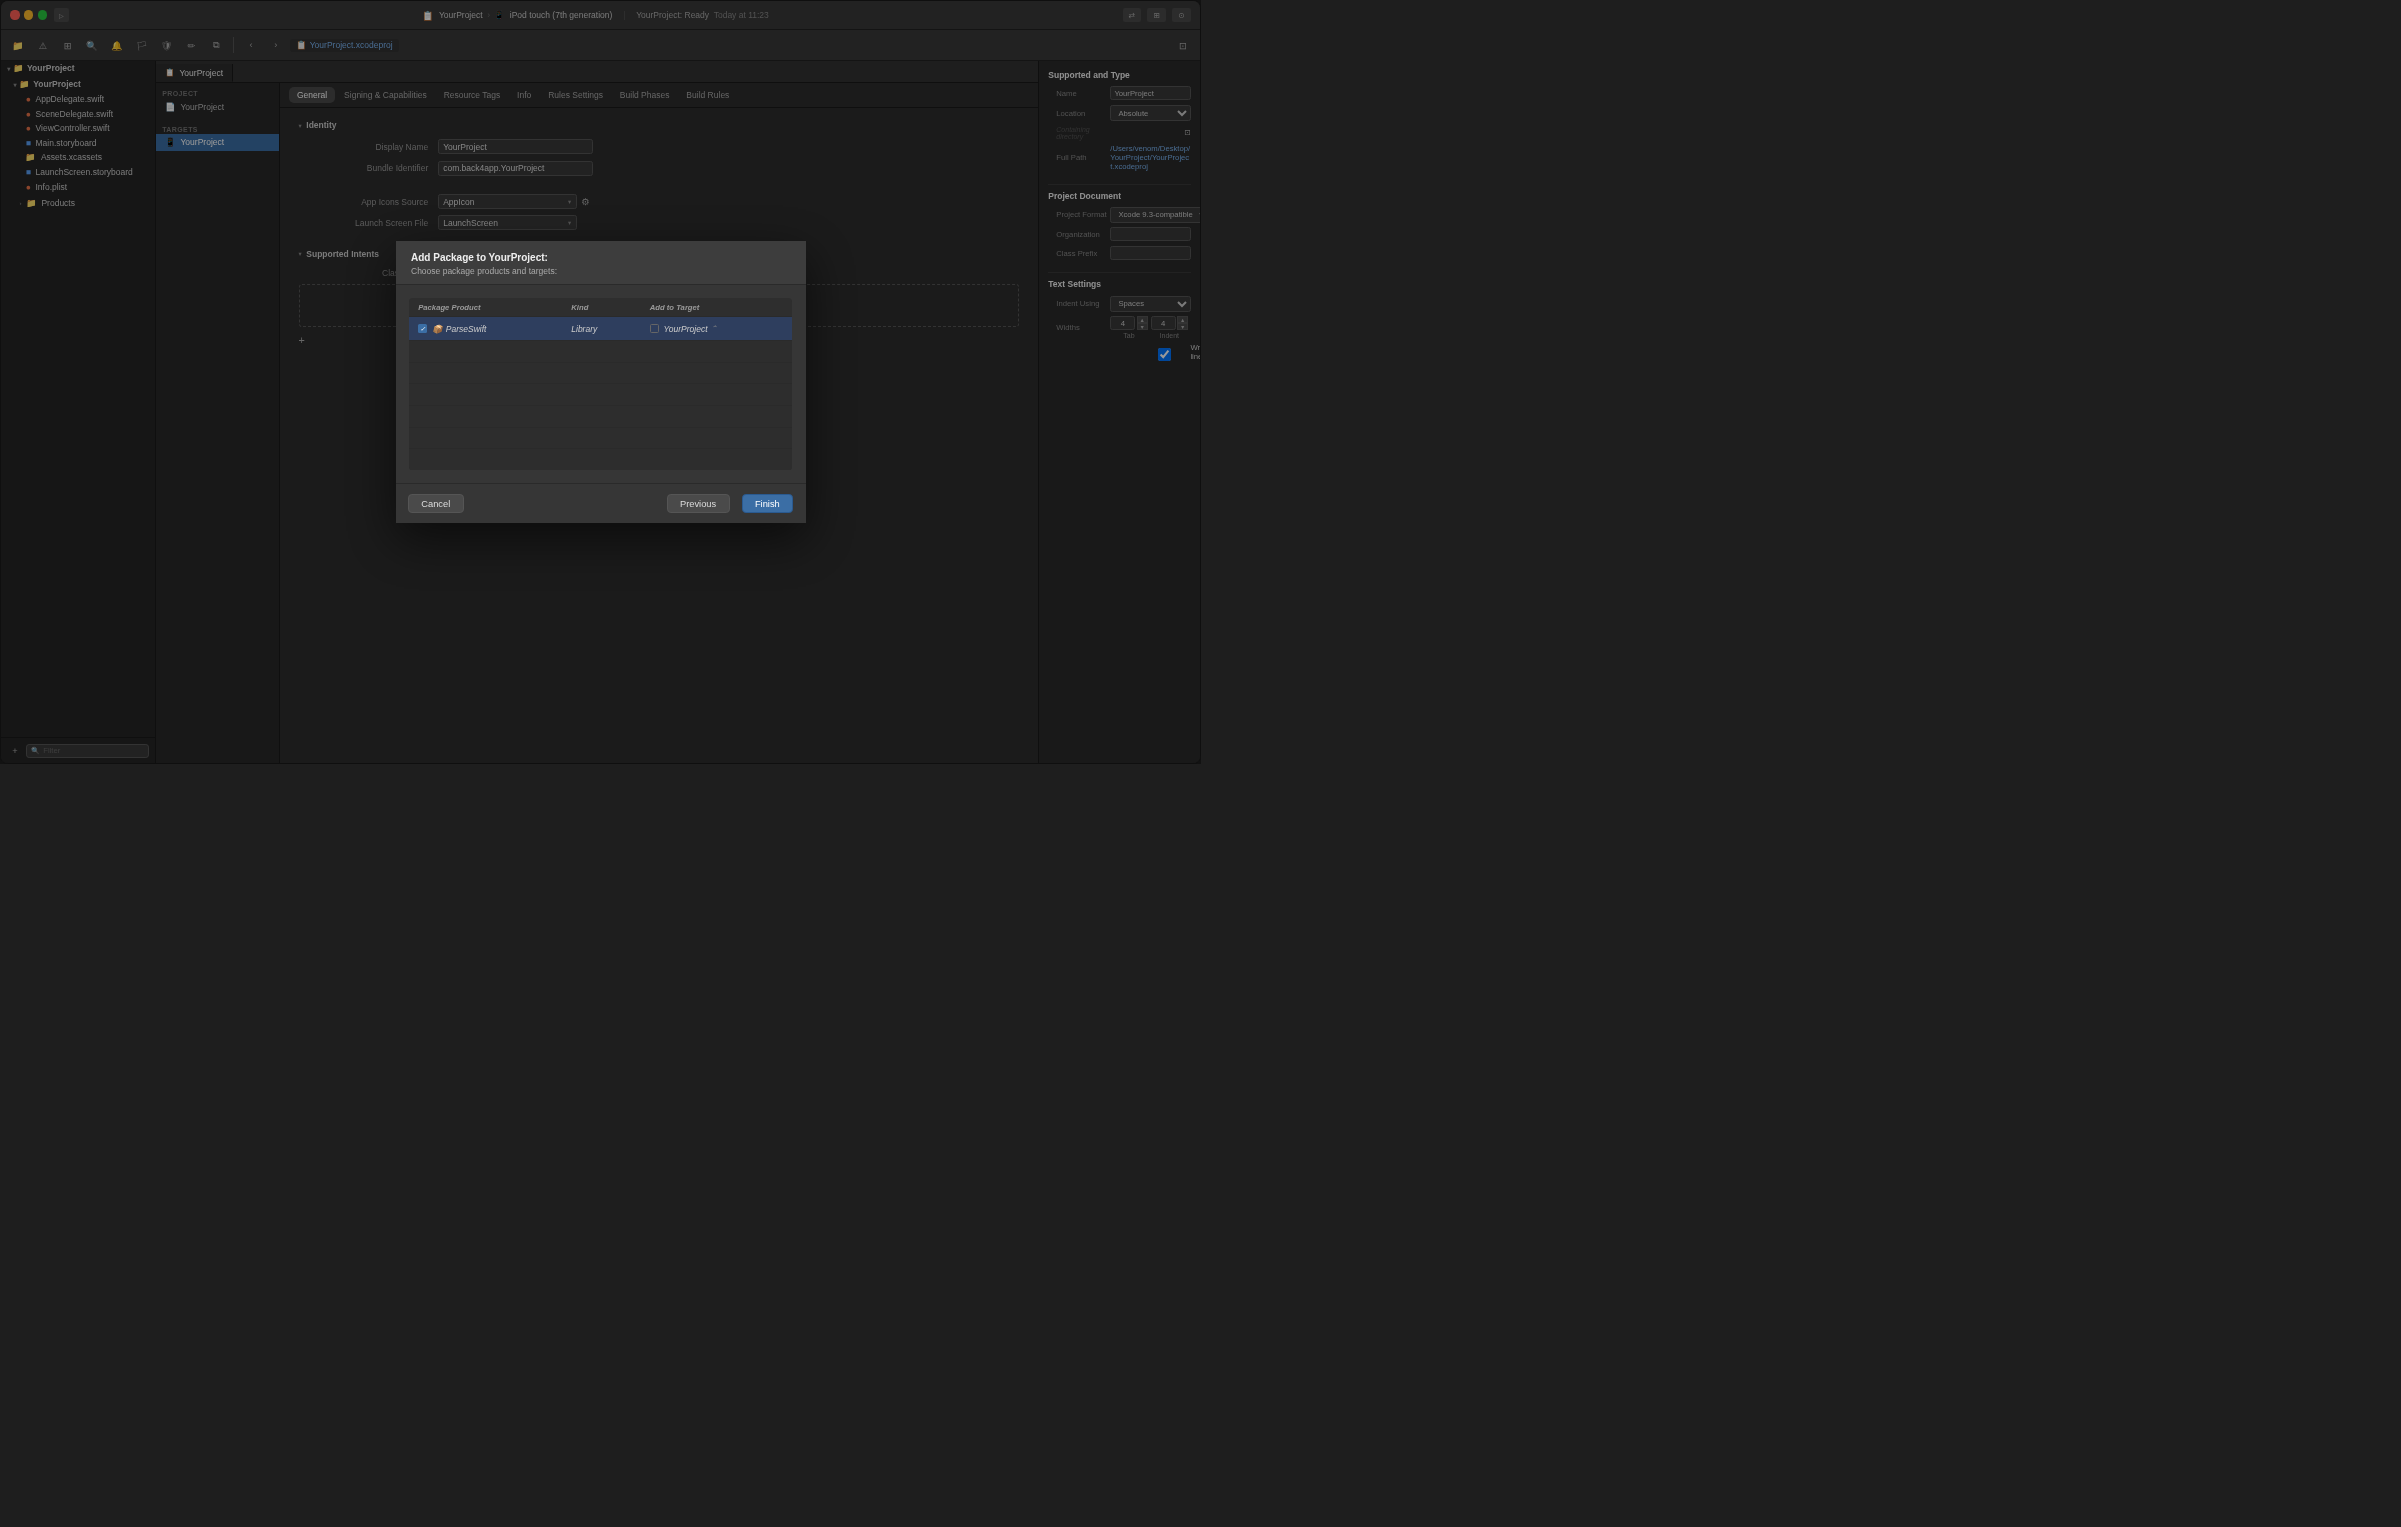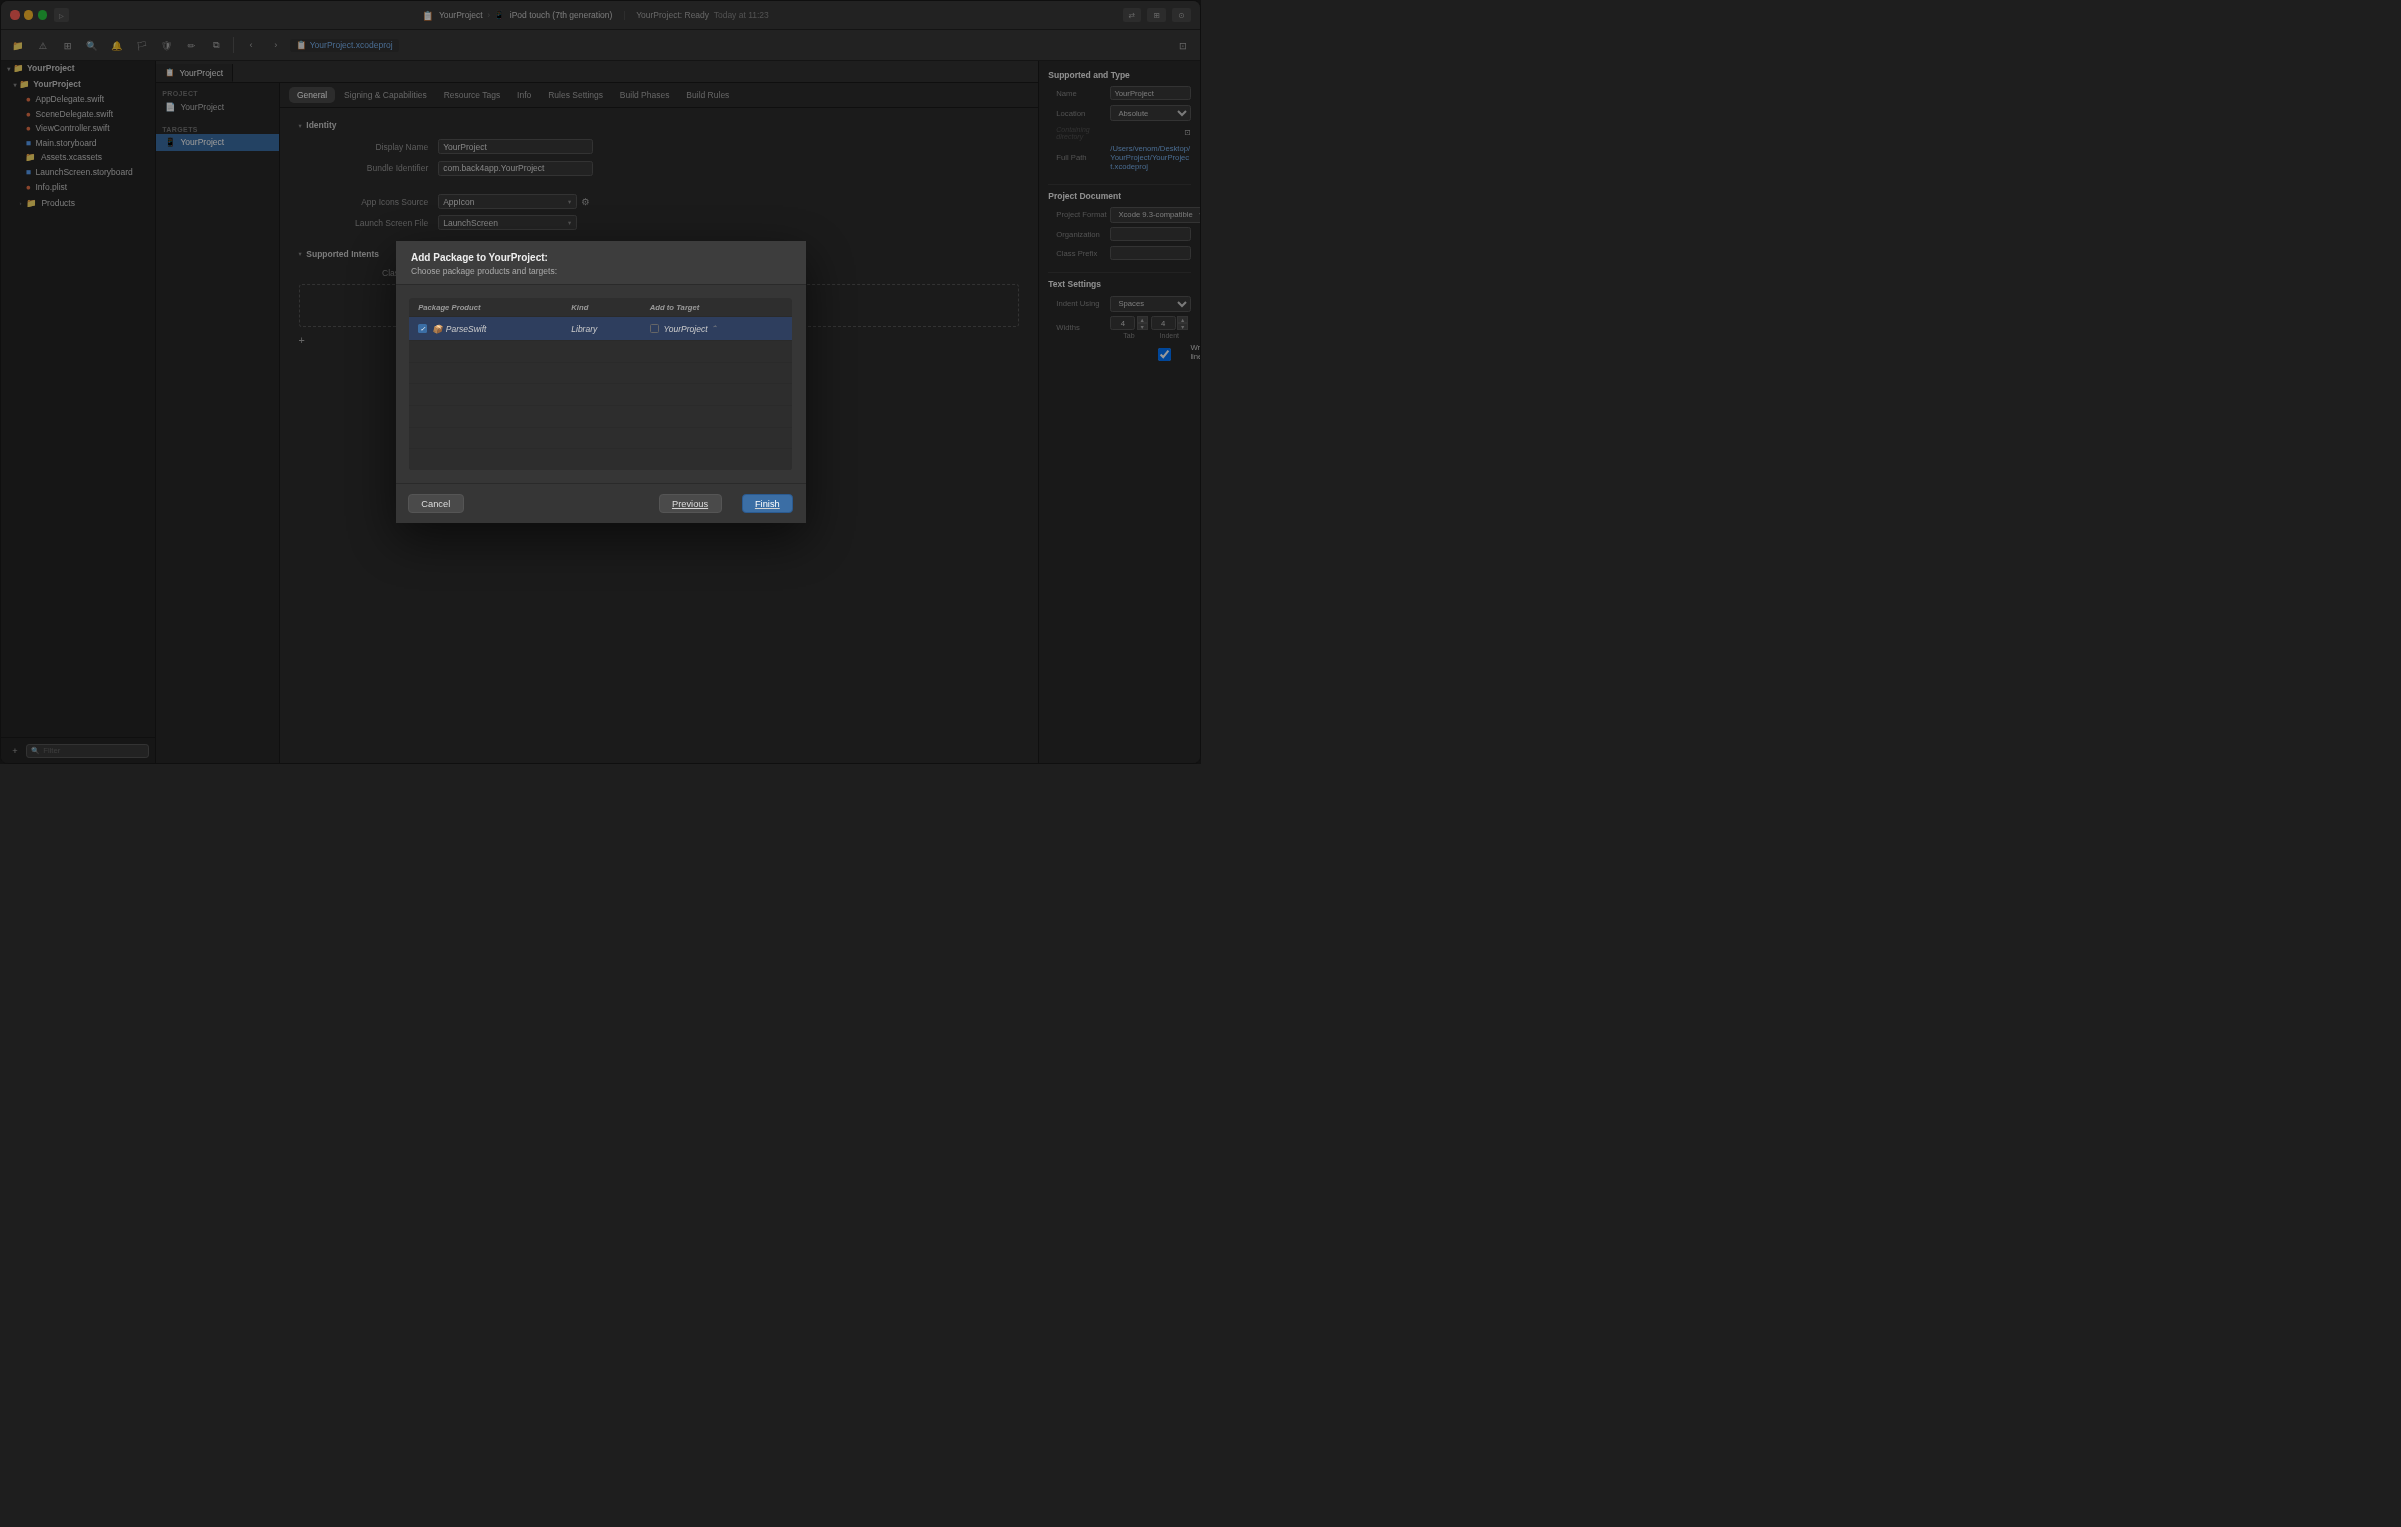--- a/index.html
+++ b/index.html
@@ -485,21 +485,21 @@
       cursor: pointer;
       border: 0.8px solid #555;
       background: #4a4a4a;
       color: #ddd;
     }
     .modal-btn-primary {
       background: #3b6ea5;
       border-color: #2a5a90;
       color: #fff;
     }
-    .modal-btn-group { display: flex; gap: 20px; text-decoration: underline; }
+    .modal-btn-group { display: flex; gap: 12px; }
 
     
     .modal-table-empty-row td {
       height: 21.7px;
       background: #2d2d2d;
     }
   </style>
 </head>
 <body>
 

